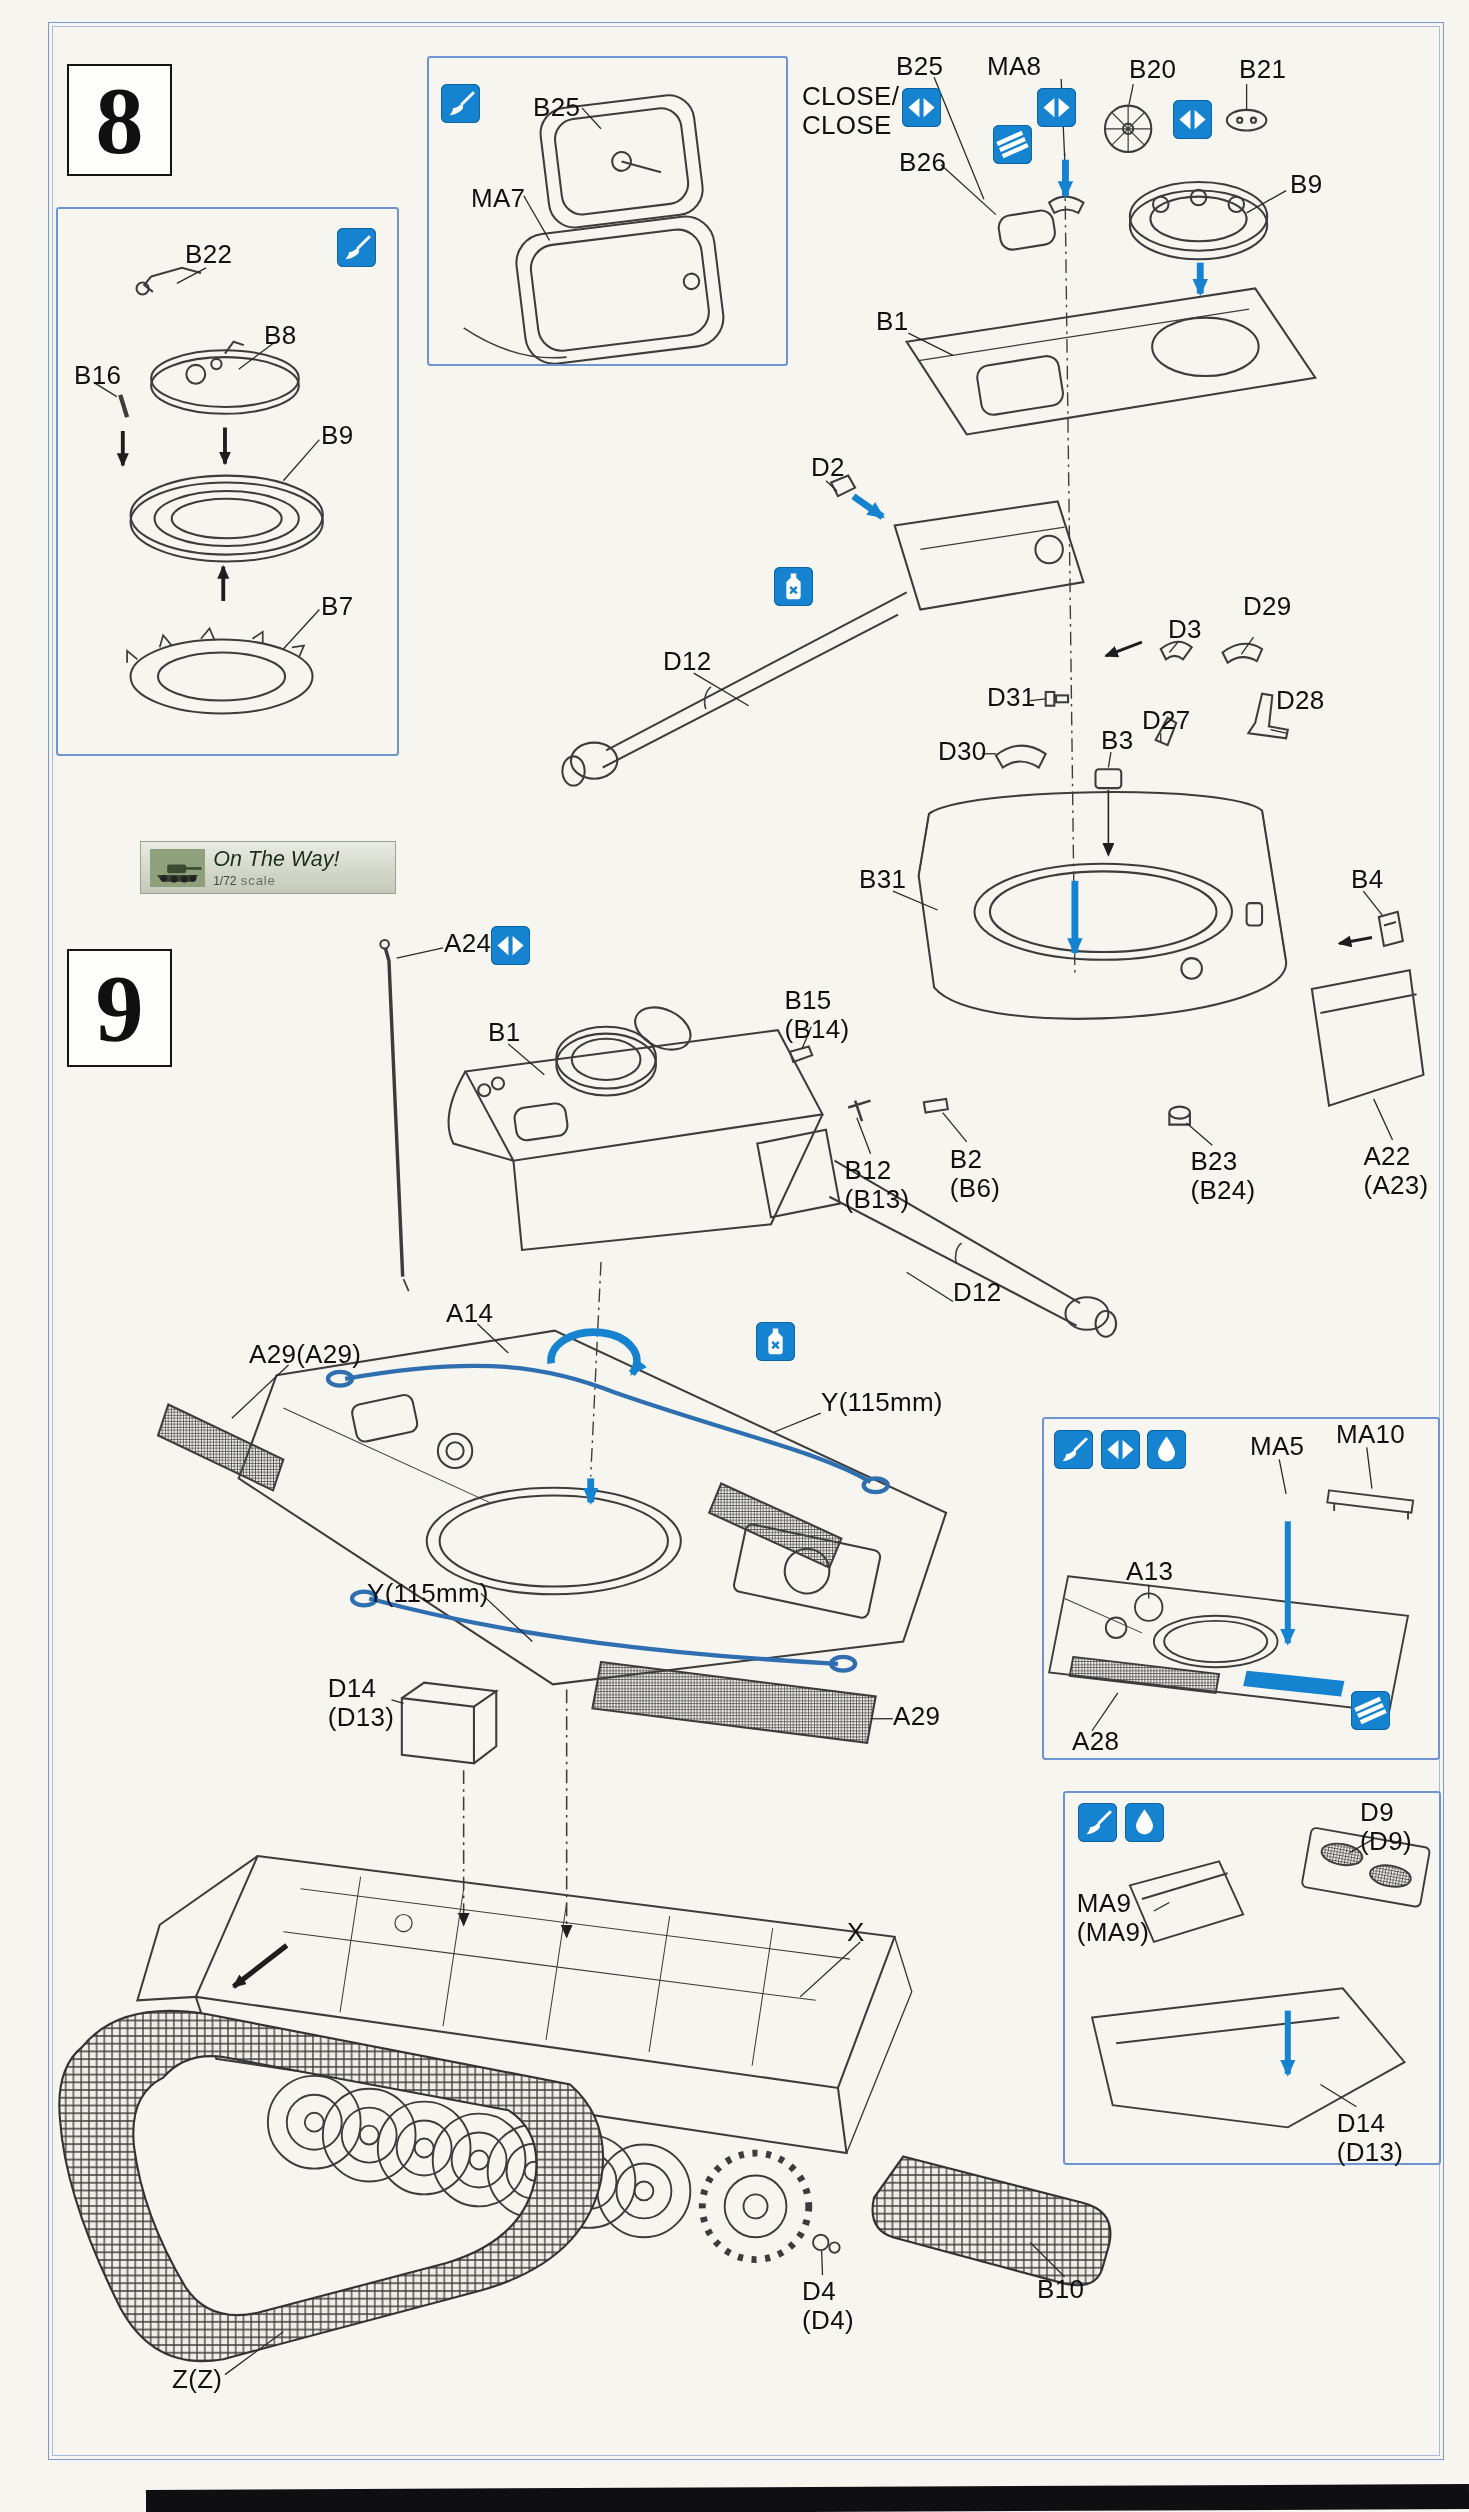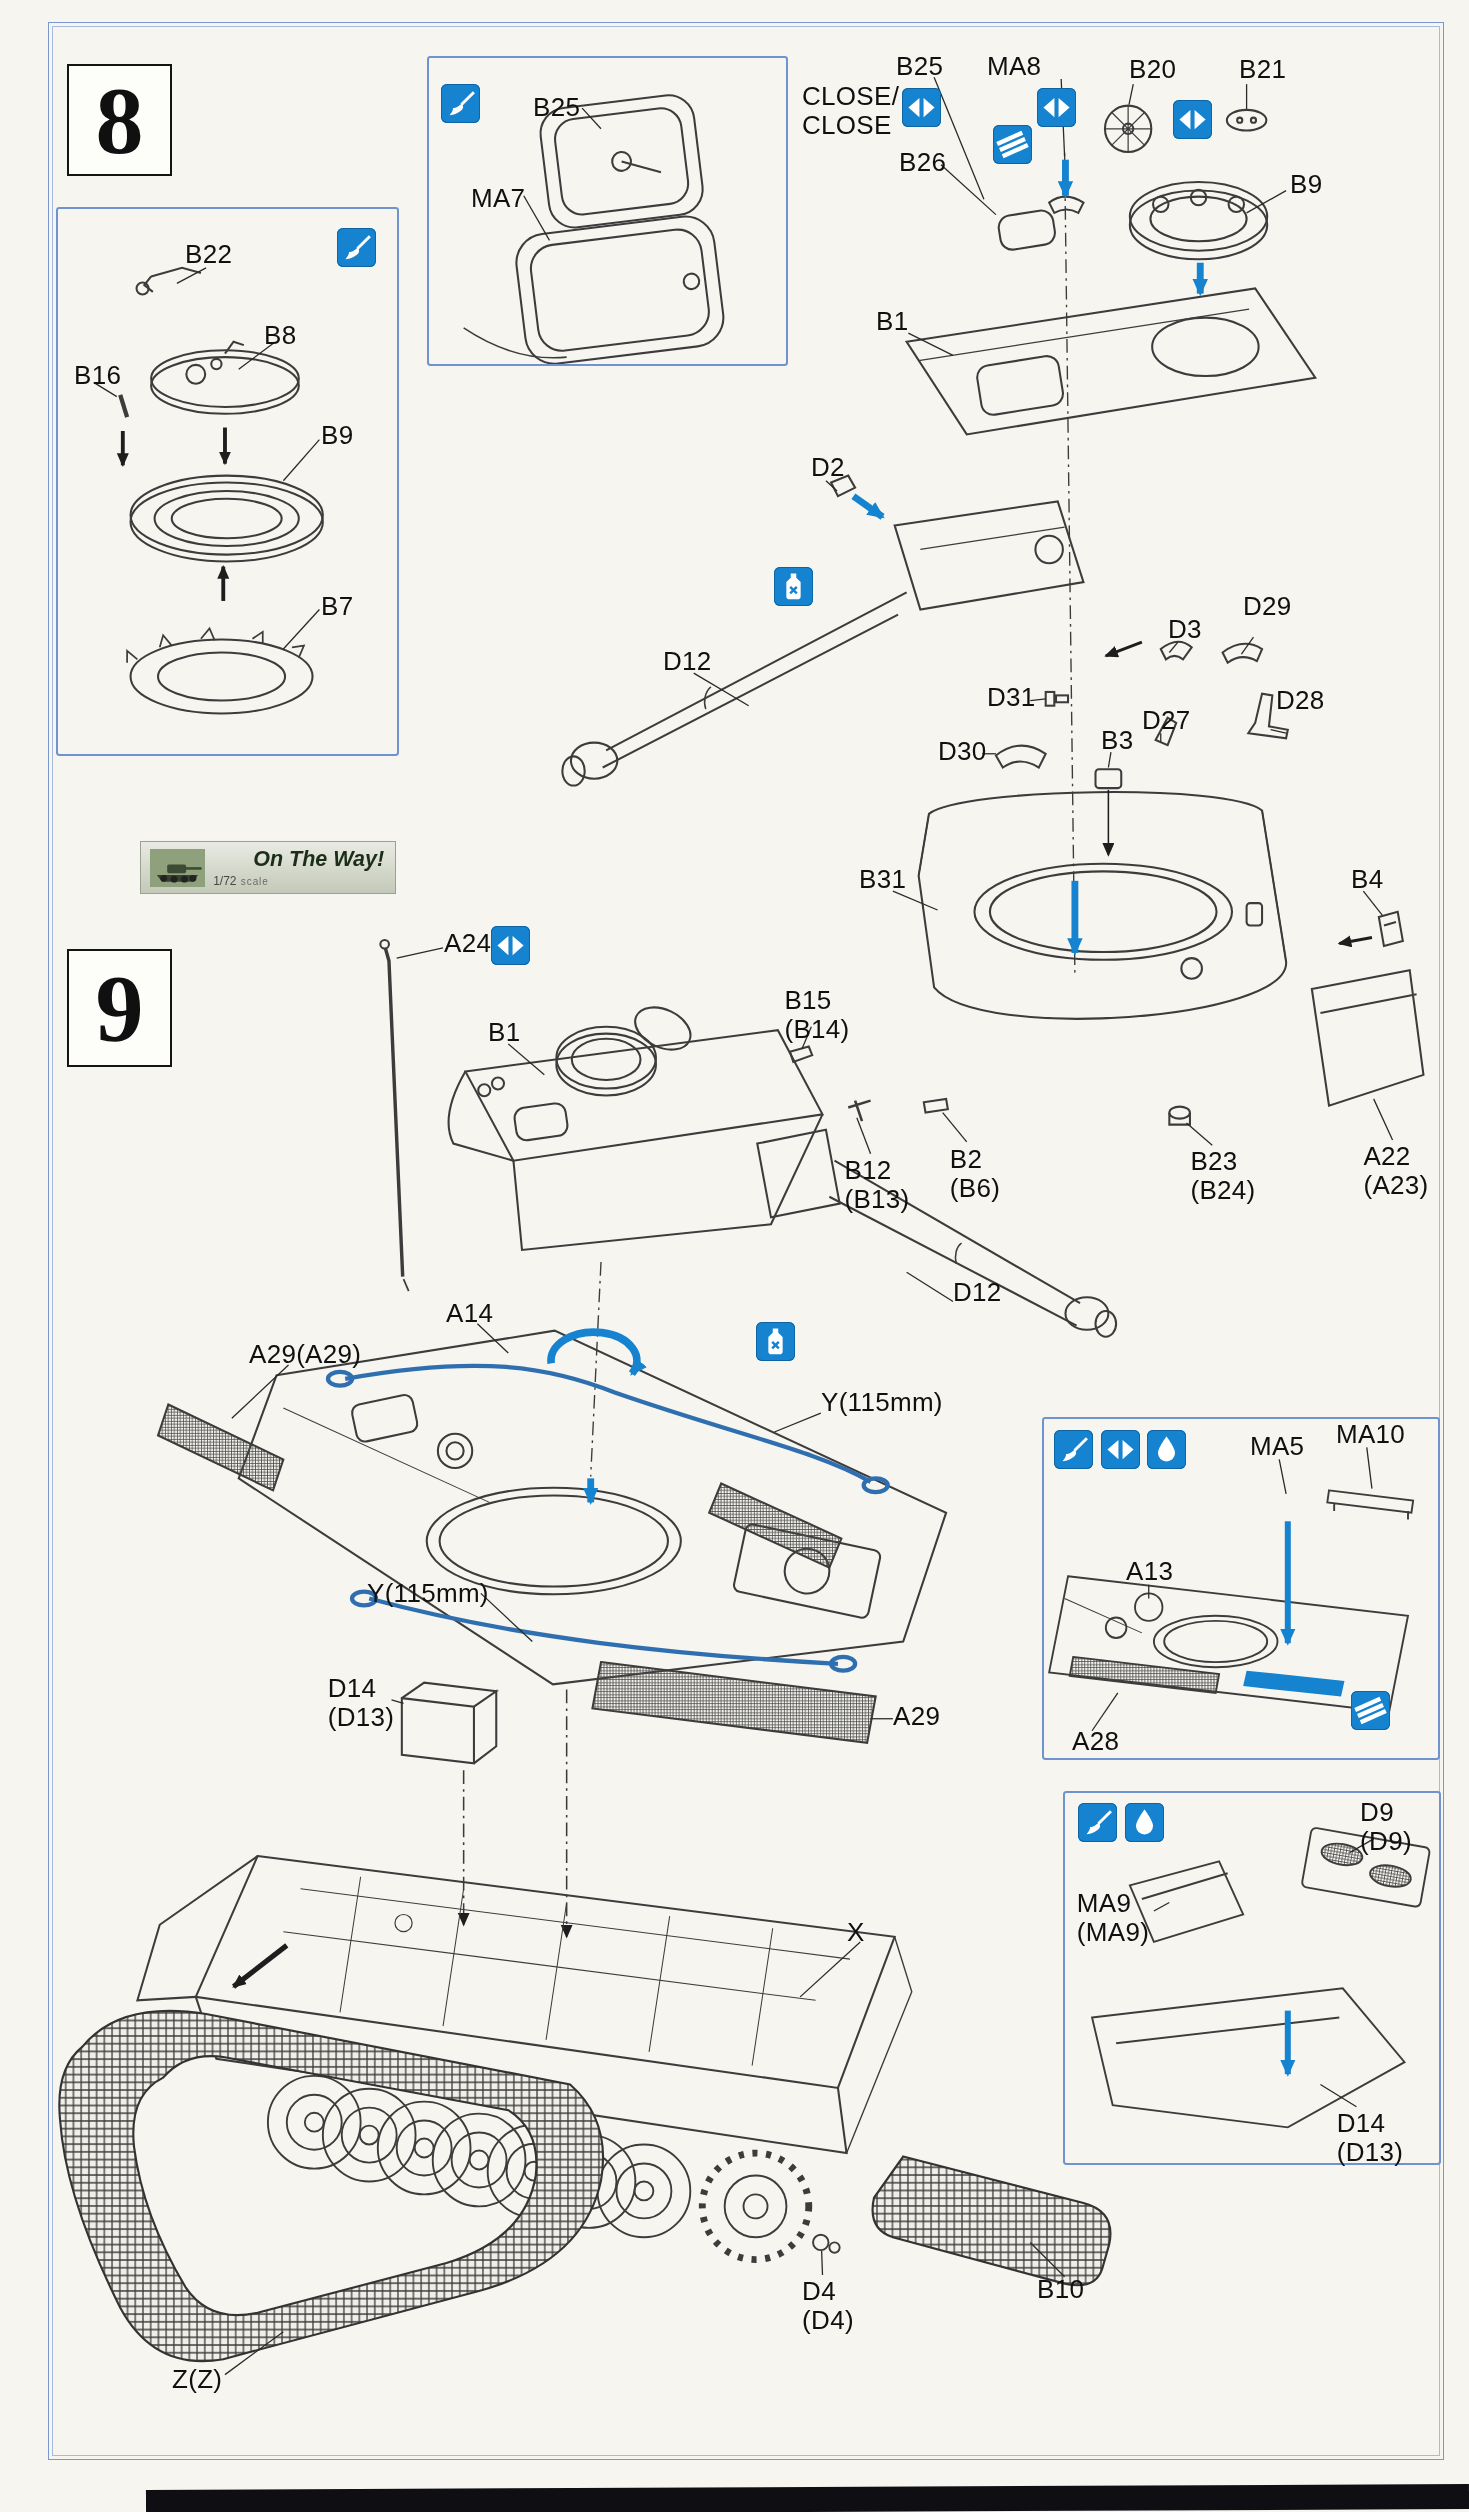--- a/index.html
+++ b/index.html
@@ -24,23 +24,23 @@
 
   .icon { position:absolute; width:39px; height:39px; background:#1583cf; border-radius:6px;
           z-index:4; display:flex; align-items:center; justify-content:center;
           box-shadow:0 0 0 0.9px #0e63a0 inset; }
   .icon svg { width:33px; height:33px; }
 
   .banner { position:absolute; left:140px; top:841px; width:256px; height:53px; z-index:4;
             display:flex; align-items:center; gap:8.6px; padding:3.4px 8.6px;
             background:linear-gradient(180deg,#e9ebe3,#c3c9b8); border:0.9px solid #99a28e; }
   .banner-tank { width:55px; height:38px; background:#87987a; flex:0 0 auto; }
-  .banner-title { font-weight:bold; font-style:italic; font-size:21.5px; color:#1d2e18;margin-left:40px; }
+  .banner-title { font-weight:normal; font-style:italic; font-size:21.5px; color:#1d2e18; }
   .banner-scale { font-size:12px; color:#474747; margin-top:1.7px; }
-  .banner-scale .sc { margin-left:4.3px; letter-spacing:0.9px; color:#6b6b6b; font-size:10px; }
+  .banner-scale .sc { margin-left:4.3px; letter-spacing:0.9px; color:#6b6b6b; font-size:13px; }
   .banner-scale span { display:inline;text-align:center; }
 
   .bottom-strip { position:absolute; left:146px; right:0; top:2487px; height:25px;
                   background:#0e0e13; z-index:5; transform:rotate(-0.25deg); }
 </style>
 </head>
 <body>
 
 <div class="frame">
   <div class="frame-inner"></div>

